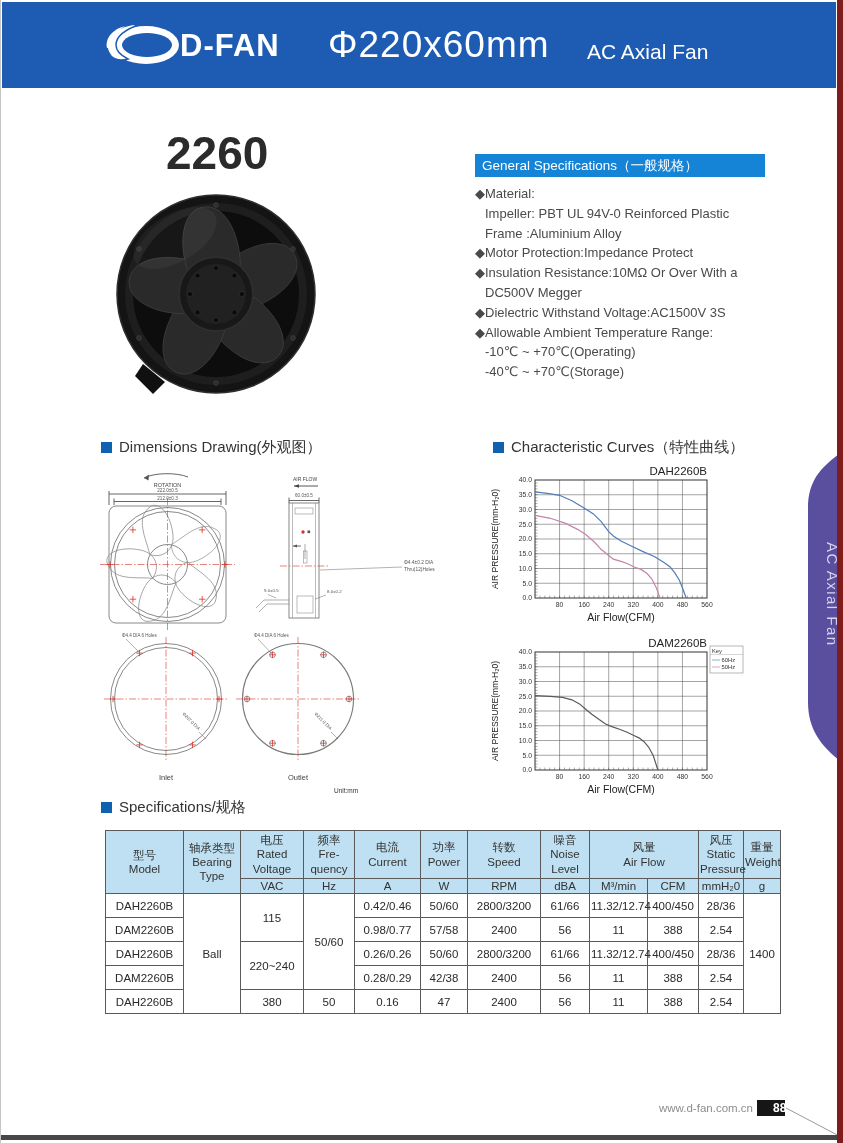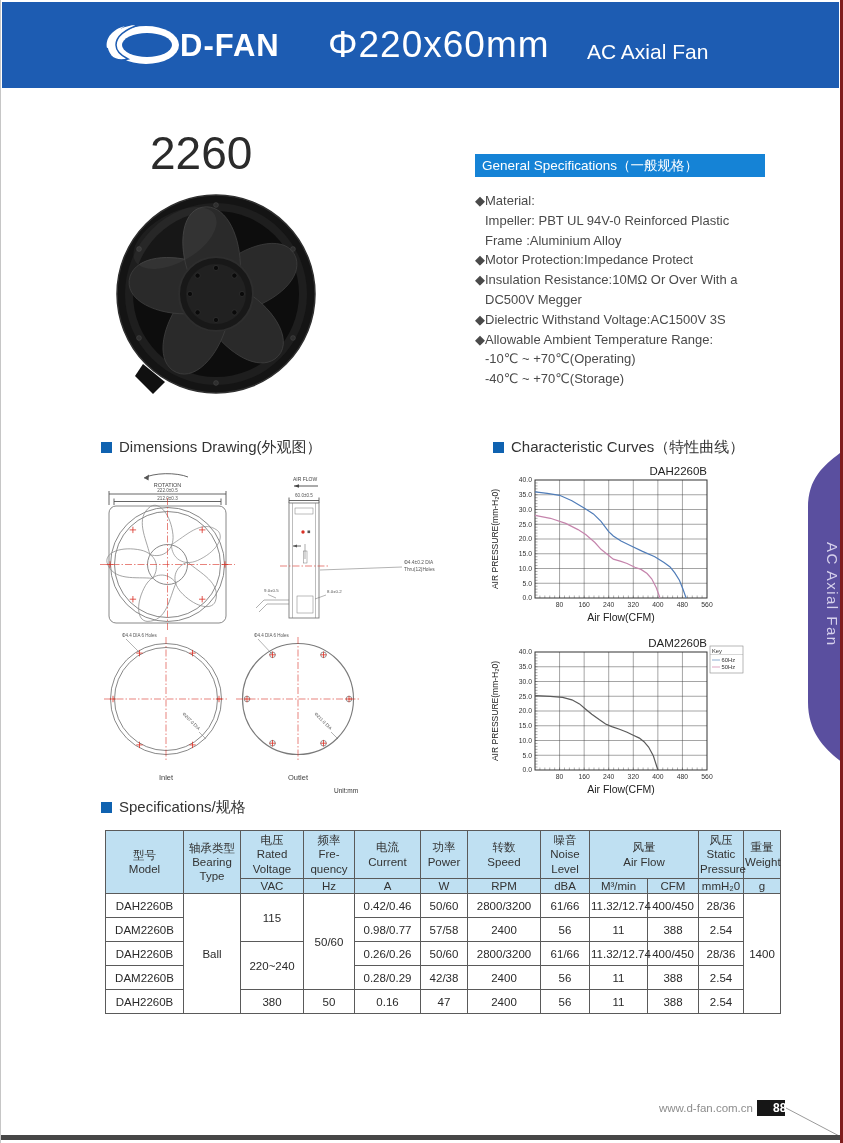--- a/index.html
+++ b/index.html
@@ -1,30 +1,30 @@
 <!DOCTYPE html>
 <html><head>
 <meta charset="utf-8">
 <style>
   html,body{margin:0;padding:0;background:#e8e8e8;}
   *{box-sizing:border-box;font-family:"Liberation Sans","DejaVu Sans",sans-serif;}
   .page{position:relative;width:843px;height:1143px;margin:0 auto;background:#fff;
-        border-left:1px solid #c6c6c6;border-right:3px solid #7f1d1d;overflow:hidden;}
+        border-left:1px solid #c6c6c6;border-right:6px solid #7f1d1d;overflow:hidden;}
   .abs{position:absolute;}
   
   .band{left:1px;right:1px;top:2px;height:86px;background:#1d5cb2;}
   .brand{left:178px;top:26px;color:#fff;font-size:31px;font-weight:bold;letter-spacing:1px;}
   .size{left:326px;top:22px;color:#fff;font-size:37px;font-weight:400;letter-spacing:1px;}
   .subtitle{left:585px;top:38px;color:#fff;font-size:21px;font-weight:400;}
   
-  .ptitle{left:149px;top:126px;font-size:46px;font-weight:400;color:#2b2b2b;}
+  .ptitle{left:165px;top:126px;font-size:46px;font-weight:700;color:#2b2b2b;}
   
   .gs{left:474px;top:154px;width:290px;}
   .gs-bar{background:#1583d6;color:#fff;font-size:13.5px;font-weight:500;height:23px;line-height:23px;padding-left:7px;}
-  .gs-list{margin-top:14px;color:#4a4a4a;font-size:13px;line-height:19.8px;}
+  .gs-list{margin-top:7px;color:#4a4a4a;font-size:13px;line-height:19.8px;}
   .gs-list .ind{padding-left:10px;}
   
   .sec{font-size:15px;color:#333;font-weight:500;display:flex;align-items:center;gap:7px;}
   .sq{width:11px;height:11px;background:#0f62b0;display:inline-block;}
   
   table.spec{border-collapse:collapse;table-layout:fixed;width:675px;font-size:11.5px;color:#2a2a2a;}
   table.spec td{border:1px solid #5a5a5a;text-align:center;vertical-align:middle;background:#fff;padding:0 1px;}
   table.spec td.h{background:#bfe0f2;color:#333;line-height:1.25;}
   table.spec tr.body td{height:24px;}
   .outer{border:1.5px solid #555;}

